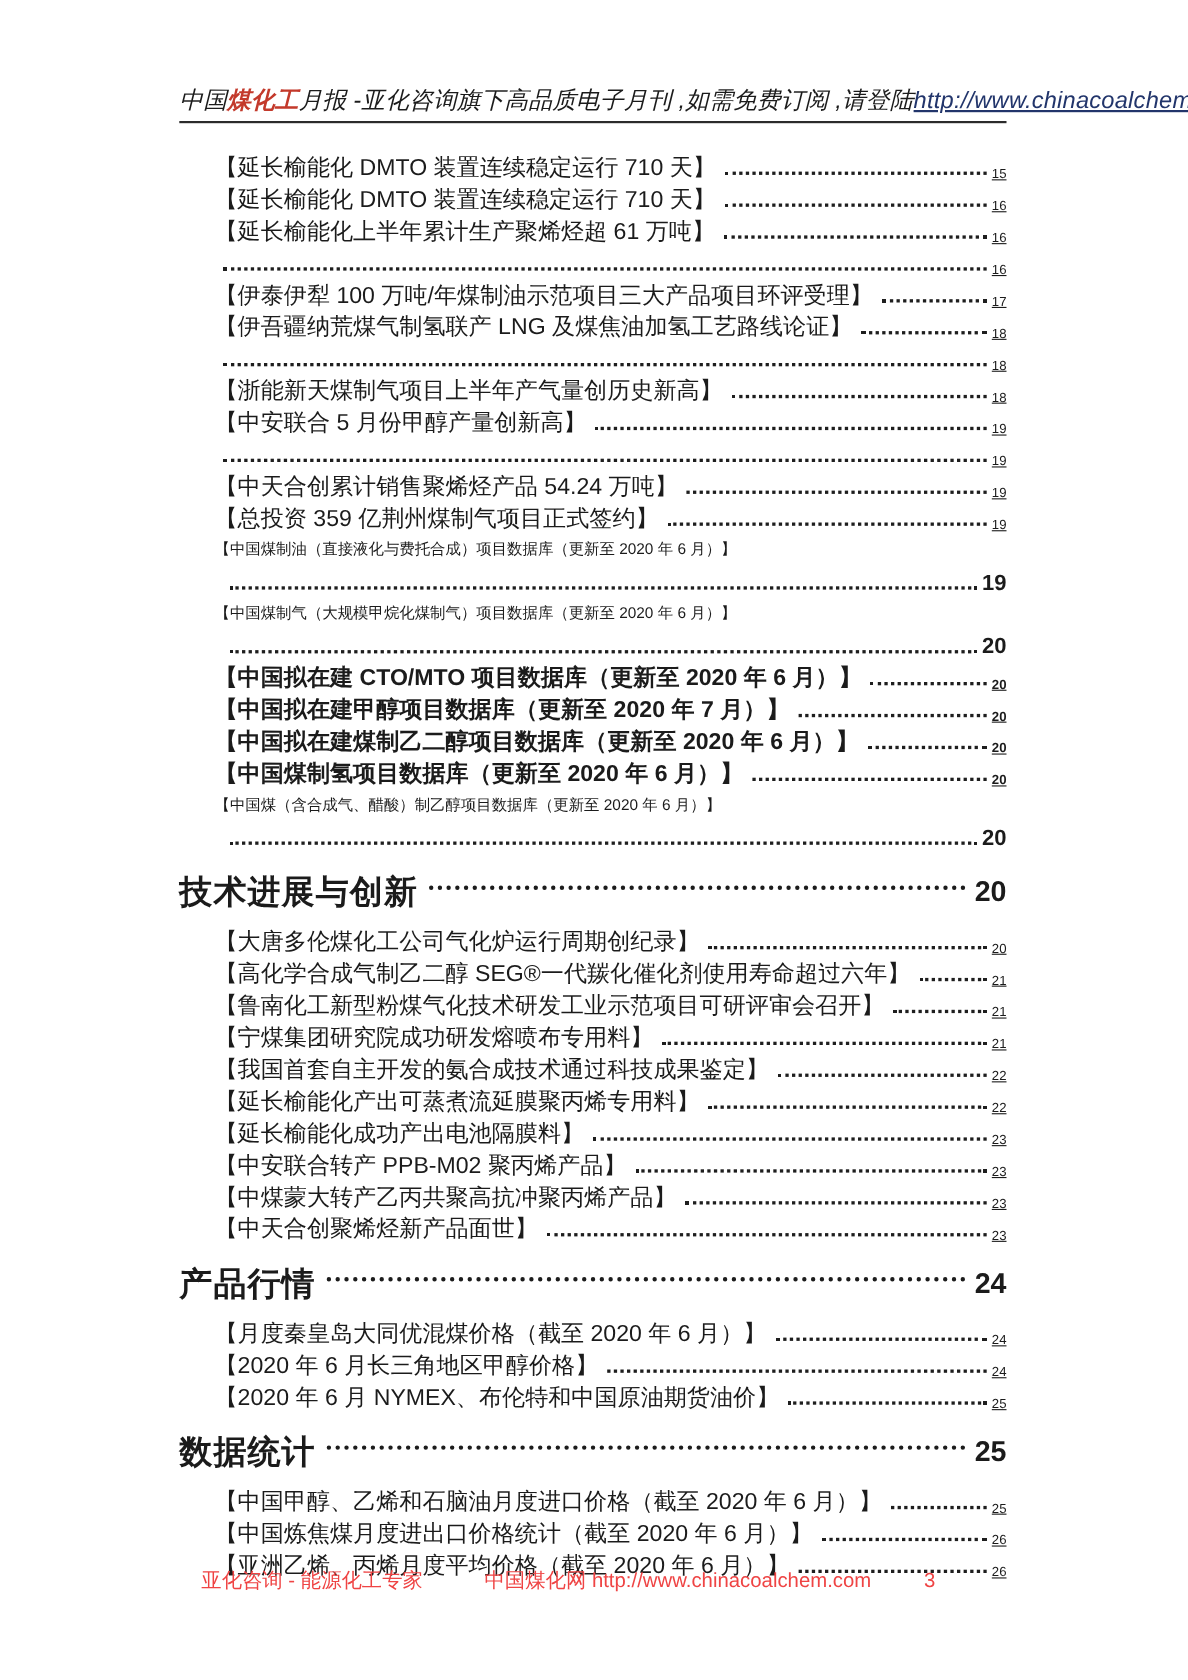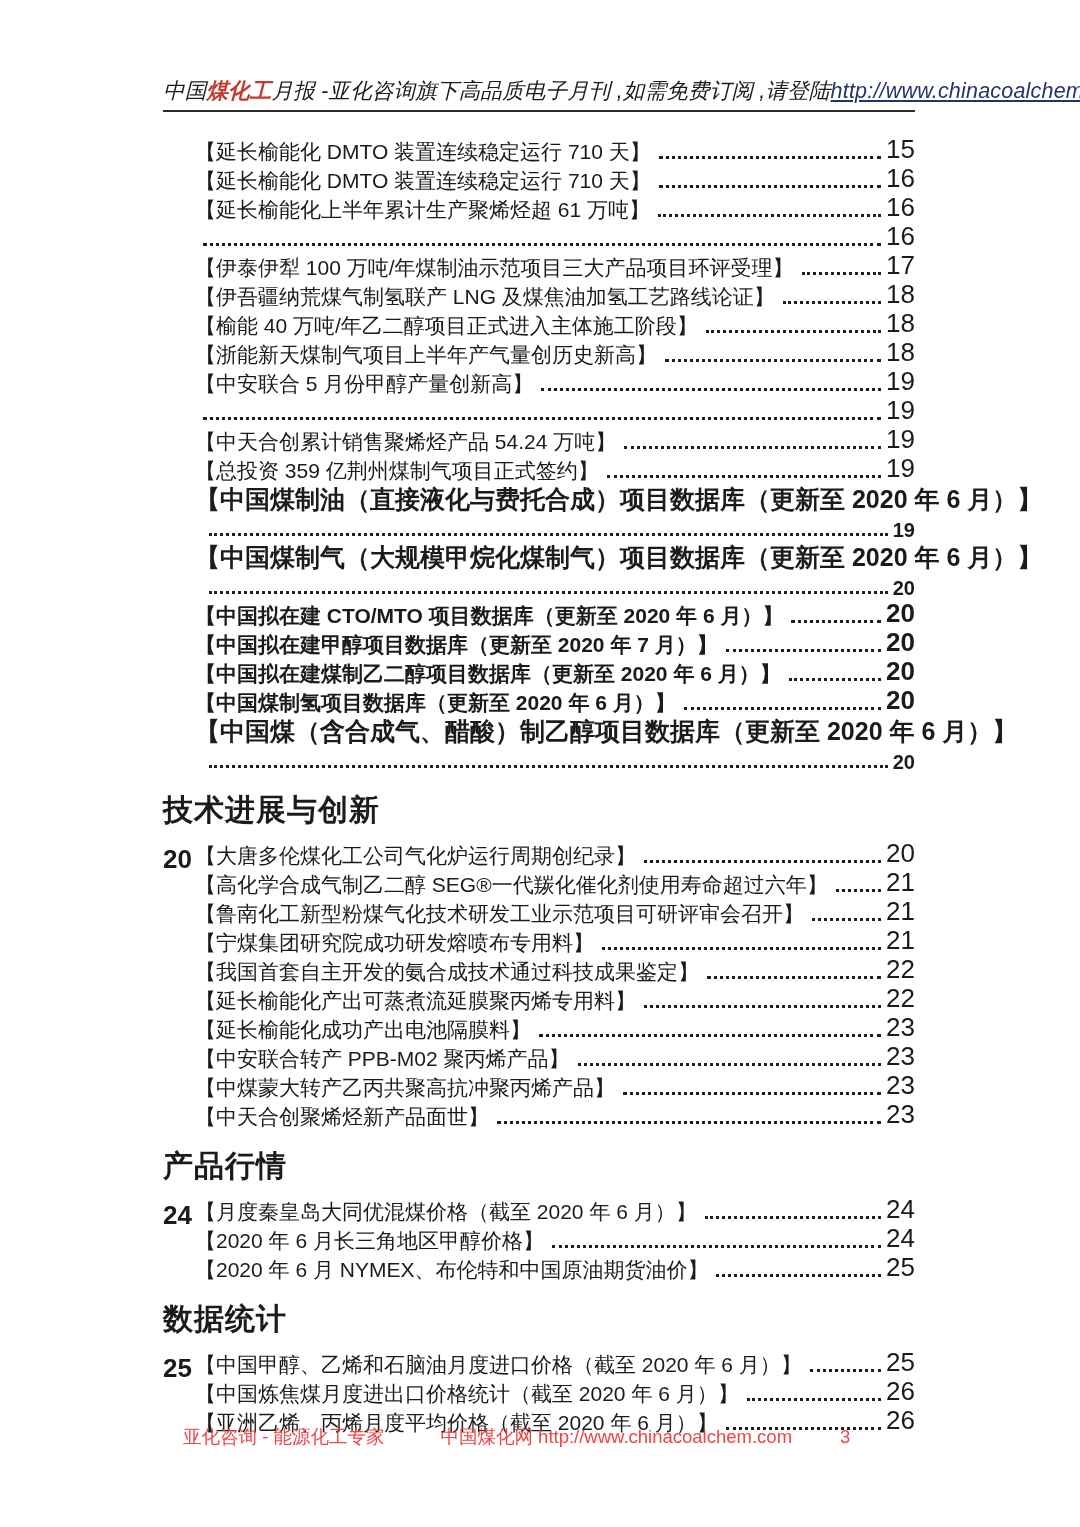--- a/index.html
+++ b/index.html
@@ -13,30 +13,30 @@
          font-size:21.5px; font-style:italic; white-space:nowrap; letter-spacing:0.2px; }
   .hdr .red  { font-weight:bold; }
   .hdr .url  { text-decoration:underline; }
 
   
   .toc { margin-top:25px; }
   .entry-row { display:flex; align-items:flex-end; height:29px; padding-left:32px;
                font-size:21px; white-space:nowrap;justify-content:center; }
   .entry-row.bold { font-weight:bold; }
   .entry-row .leader { flex:1 1 auto; border-bottom:3px dotted #1e1e1e; margin:0 5px 7px 8px; min-width:20px; }
-  .entry-row .pg { font-size:26px; padding-bottom:1px; }
-  .wrap-title { display:block; height:29px; padding-left:32px; font-size:25px;
-                font-weight:bold; white-space:nowrap; line-height:29px; }
+  .entry-row .pg { font-size:12px; padding-bottom:1px;text-decoration:underline; }
+  .wrap-title { display:block; height:29px; padding-left:32px; font-size:14px;
+                font-weight:normal; white-space:nowrap; line-height:29px; }
   .wrap-cont { display:flex; align-items:flex-end; height:29px; padding-left:46px;
                font-size:21px; font-weight:bold; }
   .wrap-cont .leader { flex:1 1 auto; border-bottom:3px dotted #1e1e1e; margin:0 5px 7px 0; }
   .wrap-cont .pg { font-size:20px; padding-bottom:1px; }
 
-  .section-row { display:flex; align-items:flex-start; height:42px; margin-top:15px; margin-bottom:9px;
-                 font-size:30px; font-weight:bold; white-space:nowrap; letter-spacing:1px;flex-direction:column; }
+  .section-row { display:flex; align-items:center; height:42px; margin-top:15px; margin-bottom:9px;
+                 font-size:30px; font-weight:bold; white-space:nowrap; letter-spacing:1px; }
   .section-row .leader { flex:1 1 auto; border-bottom:4px dotted #1c1c1c; margin:0 8px 9px 10px; }
   .section-row .pg { font-size:26px; padding-bottom:2px; letter-spacing:0; }
 
   
   .ftr { position:absolute; left:163px; top:1396px; width:752px; display:flex;
          align-items:center; font-size:18.5px; color:#ef4444; padding-left:20px;margin-top:28px; }
   .ftr .f1 { margin-right:56px; }
   .ftr .f2 { margin-right:48px; }
 </style>
 </head>
@@ -73,21 +73,20 @@
           <span>【伊泰伊犁 100 万吨/年煤制油示范项目三大产品项目环评受理】</span>
           <span class="leader"></span>
           <span class="pg">17</span>
         </div>
         <div class="entry-row">
           <span>【伊吾疆纳荒煤气制氢联产 LNG 及煤焦油加氢工艺路线论证】</span>
           <span class="leader"></span>
           <span class="pg">18</span>
         </div>
         <div class="entry-row">
-          <span>【榆能 40 万吨/年乙二醇项目正式进入主体施工阶段】</span>
           <span class="leader"></span>
           <span class="pg">18</span>
         </div>
         <div class="entry-row">
           <span>【浙能新天煤制气项目上半年产气量创历史新高】</span>
           <span class="leader"></span>
           <span class="pg">18</span>
         </div>
         <div class="entry-row">
           <span>【中安联合 5 月份甲醇产量创新高】</span>

